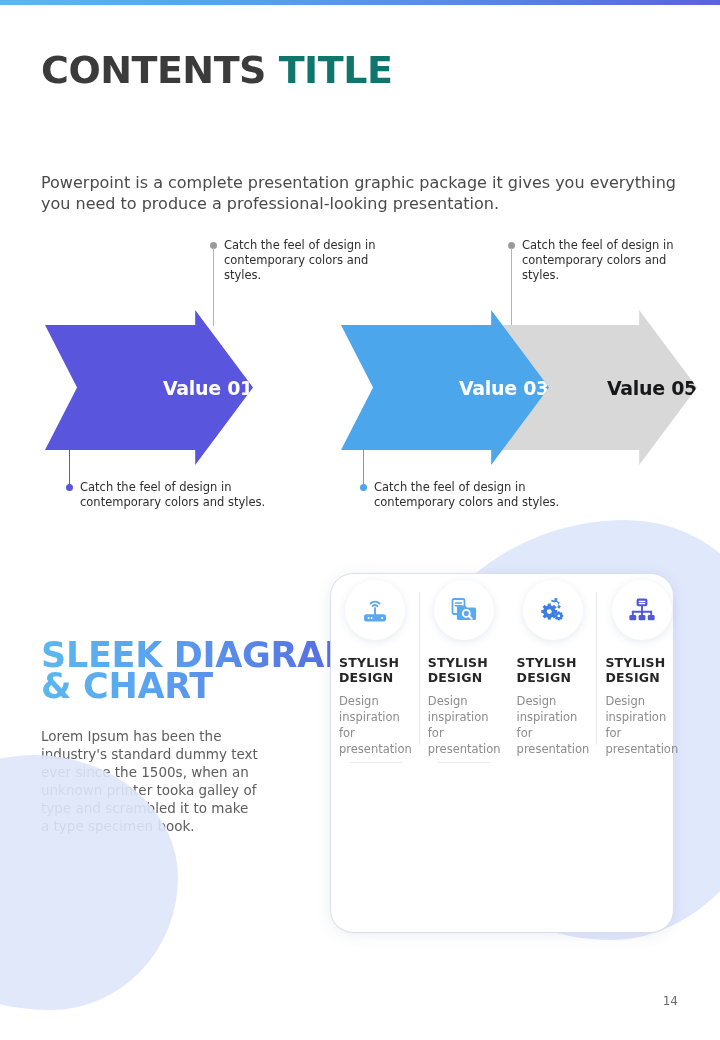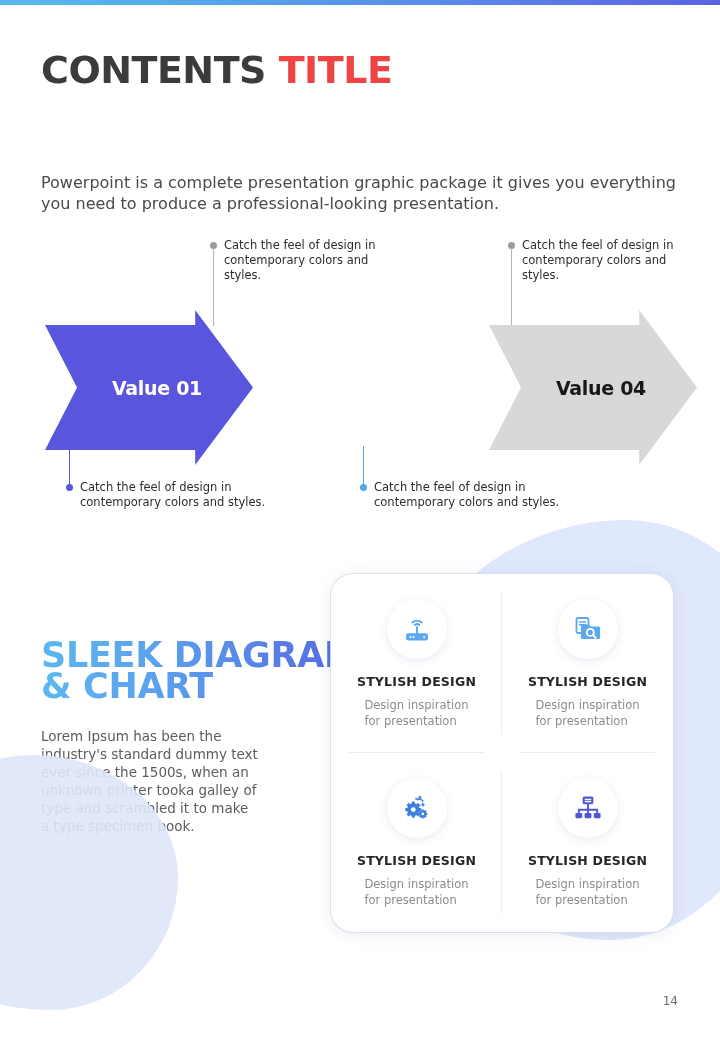--- a/index.html
+++ b/index.html
@@ -59,21 +59,21 @@
     position: absolute;
     left: 41px;
     top: 48px;
     font-size: 38px;
     font-weight: bold;
     letter-spacing: -.5px;
     line-height: 44px;
     color: #3b3b3b;
     white-space: nowrap;
   }
-  .title .accent { color: #ef4444; }
+  .title .accent { color: #0f766e; }
 
   .subhead {
     position: absolute;
     left: 41px;
     top: 139px;
     font-size: 19px;
     font-weight: bold;
     color: #2f2f2f;
     letter-spacing: -.2px;
   }
@@ -100,21 +100,21 @@
     position: absolute;
     top: 75px;
     width: 208px;
     height: 155px;
     clip-path: polygon(0 9.7%, 72.2% 9.7%, 72.2% 0%, 100% 50%, 72.2% 100%, 72.2% 90.3%, 0 90.3%, 15.4% 50%);
     display: flex;
     align-items: center;
   }
   .arrow-label {
     width: 100%;
-    text-align: center;
+    text-align: right;
     padding-left: 16px;
     font-size: 19px;
     font-weight: bold;
     letter-spacing: -.3px;
   }
   .arrow.light-text .arrow-label { color: #ffffff; }
   .arrow.dark-text  .arrow-label { color: #17181a; }
 
   .a1 { left: 45px;  background: #5a55dd; z-index: 14; }
   .a2 { left: 193px; background: #5bb8f0; z-index: 13; }
@@ -182,21 +182,21 @@
     position: absolute;
     left: 331px;
     top: 574px;
     width: 342px;
     height: 358px;
     background: #ffffff;
     border-radius: 22px;
     box-shadow: 0 2px 16px rgba(60,80,140,.11), 0 0 0 1px rgba(225,230,242,.9);
     z-index: 15;
     display: grid;
-    grid-template-columns: 1fr 1fr;
+    grid-template-columns: 1fr 1fr 1fr 1fr;
     grid-template-rows: 1fr 1fr;
   }
   .cell {
     position: relative;
     display: flex;
     flex-direction: column;
     align-items: center;
     justify-content: center;
     padding: 6px 8px;
   }
@@ -275,22 +275,25 @@
 
     <div class="callout c-top">
       <span class="dot" style="left:508px; top:7px;"></span>
       <span class="stem" style="left:511px; top:13px; height:78px;"></span>
       <span class="ctext" style="left:522px; top:3px;">Catch the feel of design in contemporary colors and styles.</span>
     </div>
 
     <div class="arrow a1 light-text">
       <span class="arrow-label">Value 01</span>
     </div>
+    <div class="arrow a3 light-text">
+      <span class="arrow-label">Value 03</span>
+    </div>
     <div class="arrow a4 dark-text">
-      <span class="arrow-label">Value 04</span>
+      <span class="arrow-label">Value 05</span>
     </div>
 
     <div class="callout c-b1">
       <span class="stem" style="left:69px; top:211px; height:39px;"></span>
       <span class="dot" style="left:66px; top:249px;"></span>
       <span class="ctext" style="left:80px; top:245px; width:200px;">Catch the feel of design in contemporary colors and styles.</span>
     </div>
 
     <div class="callout c-b3">
       <span class="stem" style="left:363px; top:211px; height:39px;"></span>

